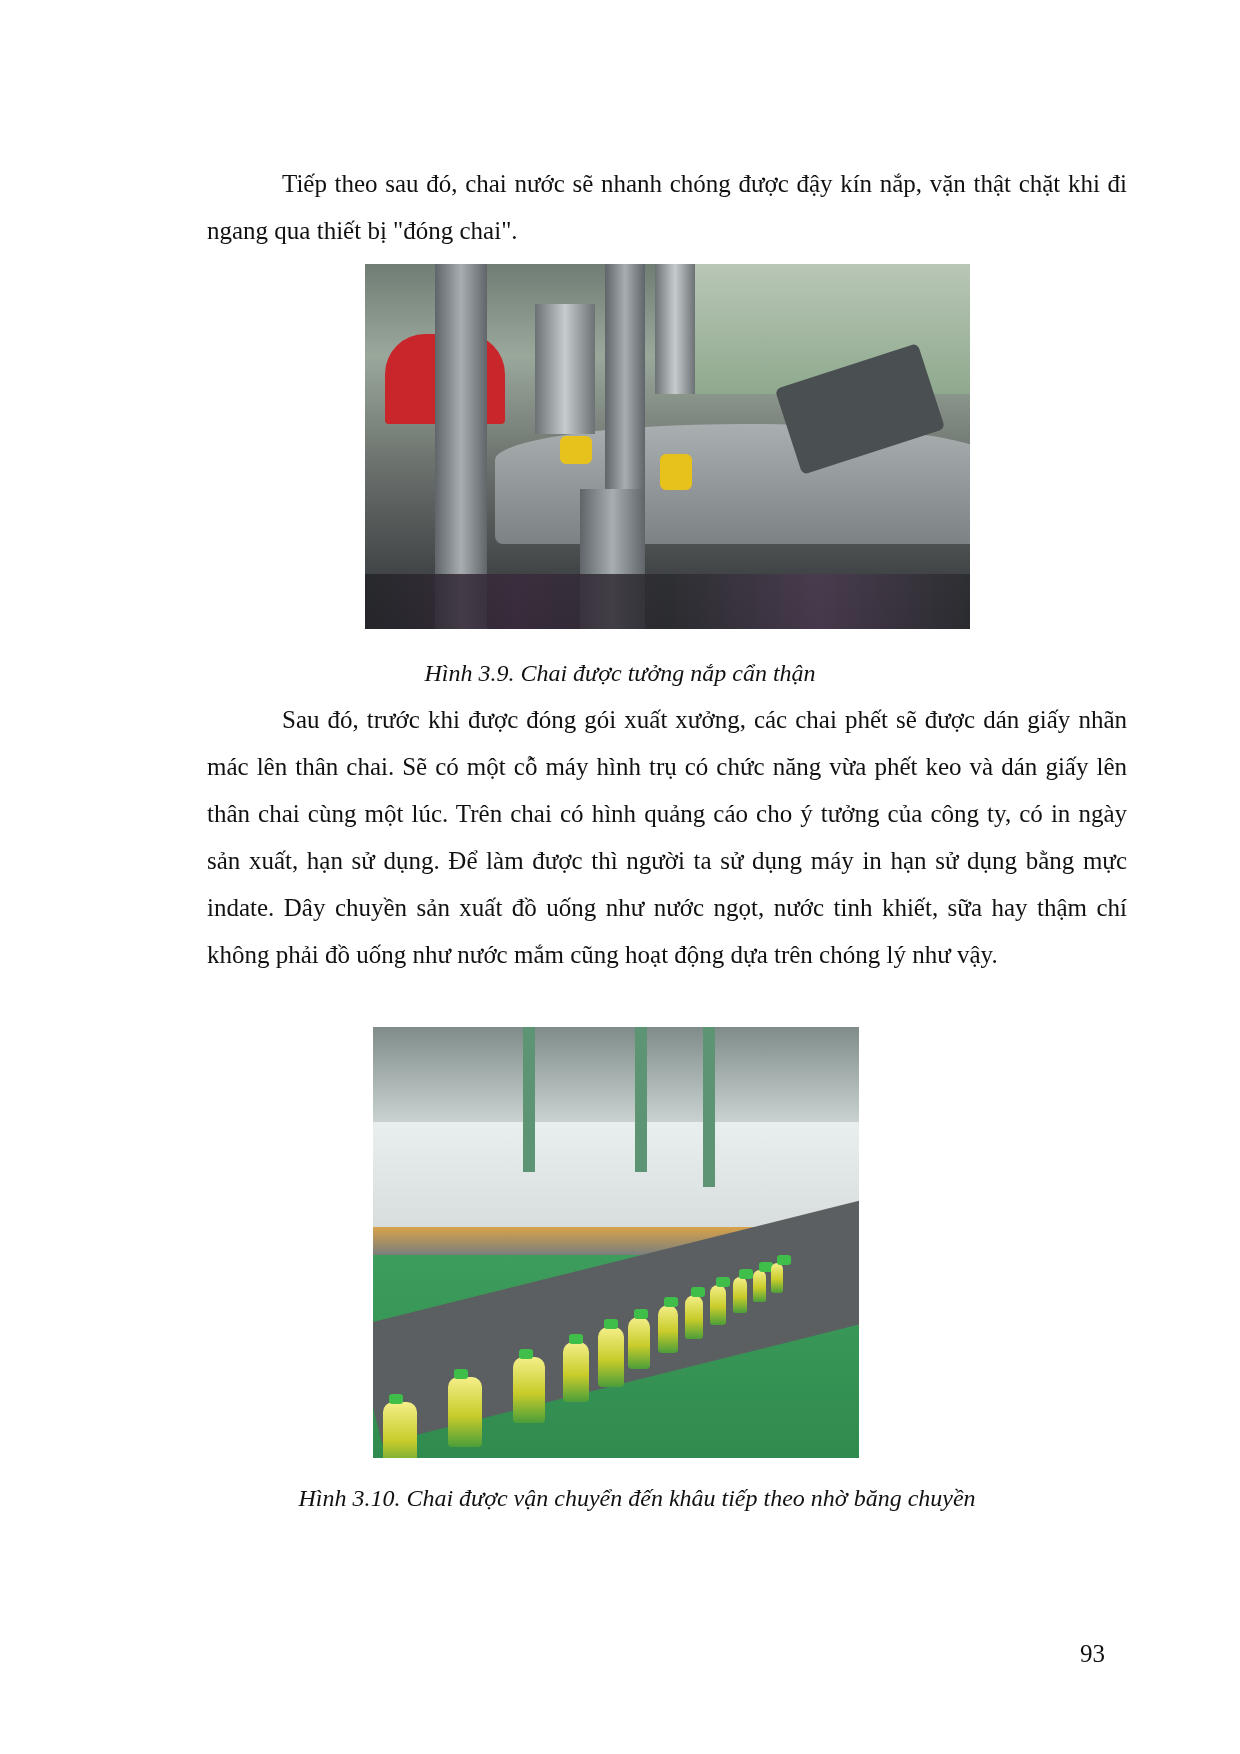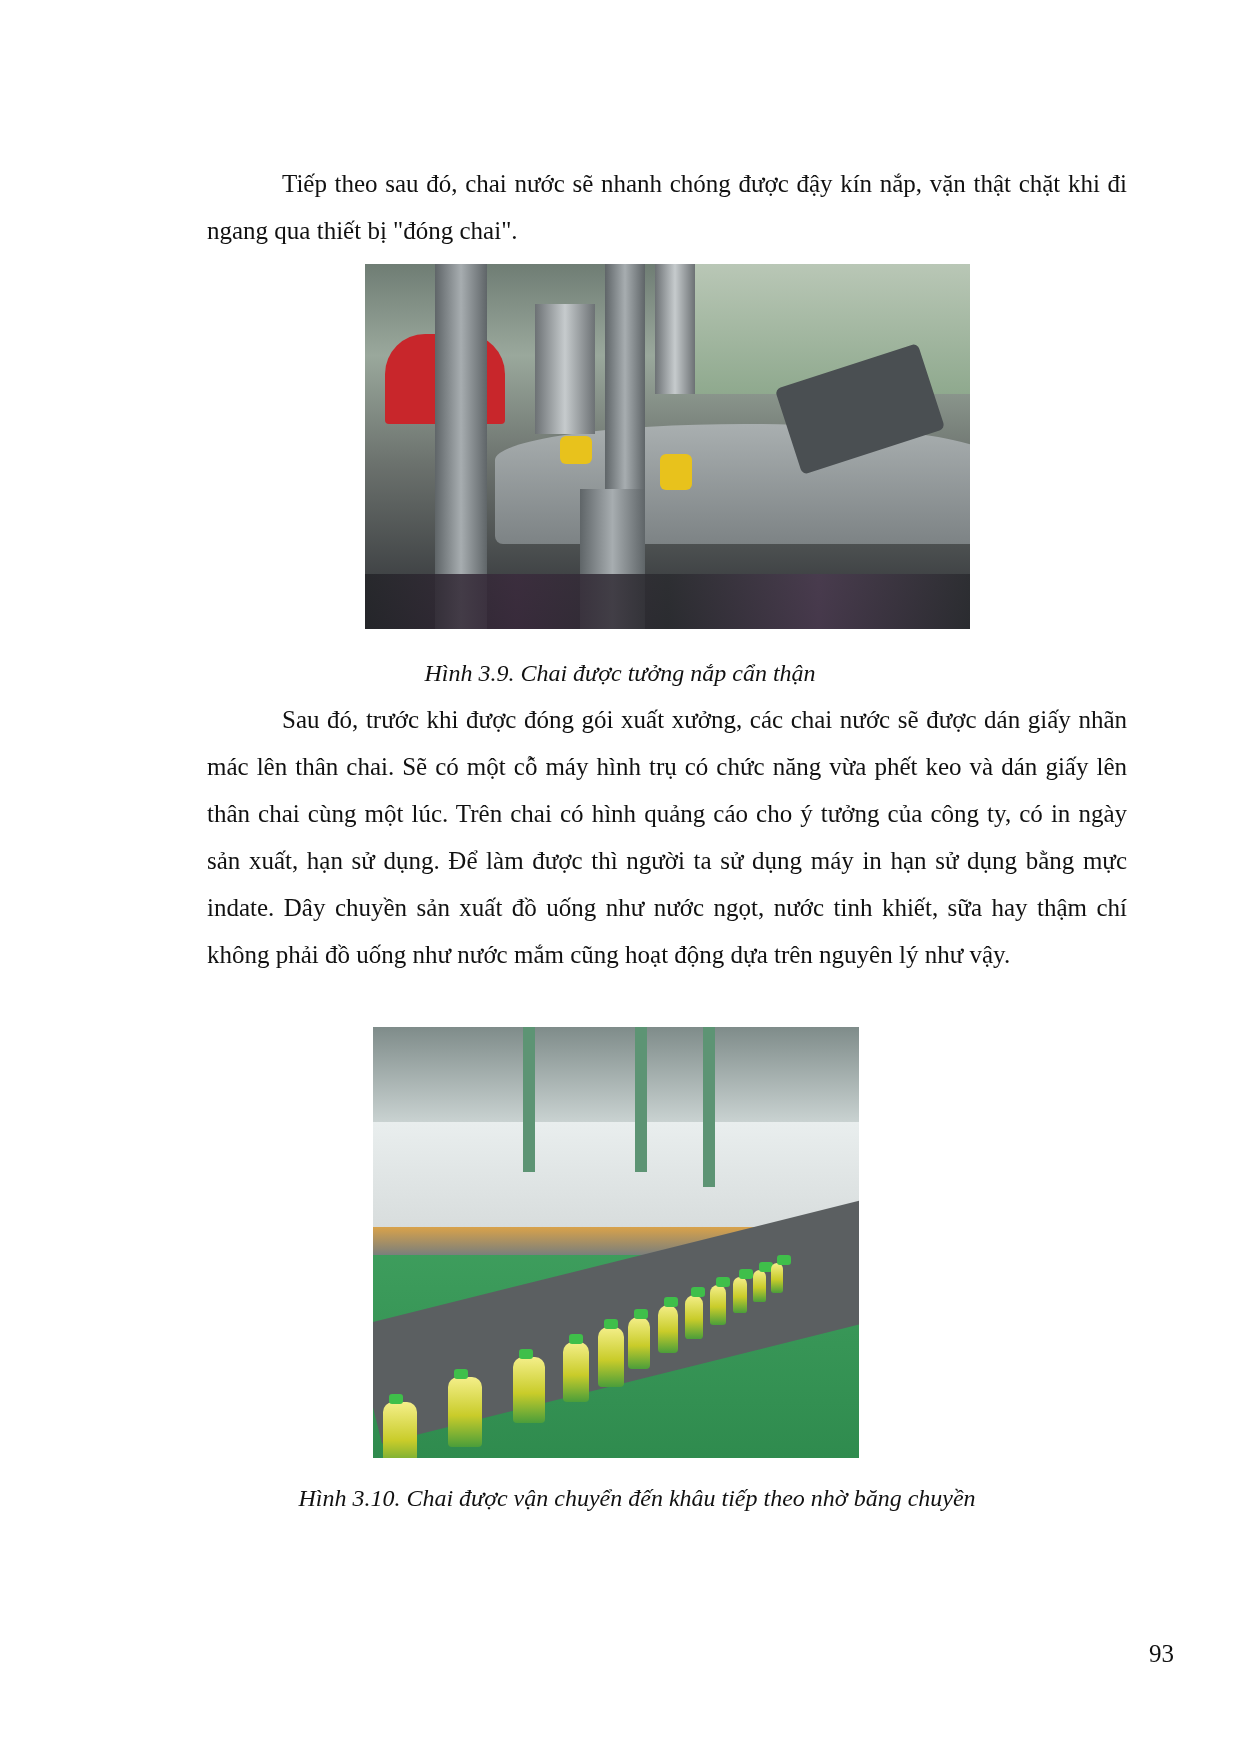--- a/index.html
+++ b/index.html
@@ -6,21 +6,21 @@
   body { width: 1240px; height: 1754px; position: relative; overflow: hidden;
          font-family: "Liberation Serif", "DejaVu Serif", serif; color: #111; }
   .page { position: absolute; left: 0; top: 0; width: 1240px; height: 1754px; }
   .para { position: absolute; left: 207px; width: 920px; font-size: 25px; line-height: 47px;
           text-align: justify; margin: 0; }
   .para .indent { display: inline-block; width: 75px; }
   .caption { position: absolute; left: 0; width: 1240px; text-align: center; font-size: 24px;
              font-style: italic; margin: 0; }
   .caption b { font-weight: normal; }
   .figure { position: absolute; overflow: hidden; }
-  .pagenum { position: absolute; left: 1149px; top: 1640px; font-size: 25px; }
+  .pagenum { position: absolute; left: 1080px; top: 1640px; font-size: 25px; }
 
   
   #fig1 { left: 365px; top: 264px; width: 605px; height: 365px;
           background: linear-gradient(180deg, #6f7d74 0%, #9aa89c 25%, #6b716d 55%, #2c2e33 100%); }
   #fig1 .bg-green { position:absolute; left: 330px; top: 0; width: 275px; height: 130px;
           background: linear-gradient(180deg,#b9c7b6,#8fa98e); }
   #fig1 .worker { position:absolute; left: 20px; top: 70px; width: 120px; height: 90px; background:#c8262b; border-radius: 40px 40px 4px 4px; }
   #fig1 .pole { position:absolute; background: linear-gradient(90deg,#5f6568,#a7adb0,#5f6568); }
   #fig1 .table { position:absolute; left: 130px; top: 160px; width: 500px; height: 120px;
           background: linear-gradient(180deg,#a9afb0,#7d8385); border-radius: 50% 50% 8px 8px / 30% 30% 8px 8px; }
@@ -67,27 +67,27 @@
     <div class="pole" style="left:240px; top:0; width:40px; height:240px;"></div>
     <div class="pole" style="left:215px; top:225px; width:65px; height:140px;"></div>
     <div class="bottles" style="top:310px; opacity:0.85;"></div>
   </div>
 
   <p class="caption" style="top:660px;">
     <b>Hình 3.9.</b><span> Chai được tưởng nắp cẩn thận</span>
   </p>
 
   <p class="para" style="top:696px;">
-    <span class="indent"></span><span>Sau đó, trước khi được đóng gói xuất xưởng, các chai nước sẽ được dán giấy</span>
+    <span class="indent"></span><span>Sau đó, trước khi được đóng gói xuất xưởng, các chai phết sẽ được dán giấy</span>
     <span>nhãn mác lên thân chai. Sẽ có một cỗ máy hình trụ có chức năng vừa phết keo và dán</span>
     <span>giấy lên thân chai cùng một lúc. Trên chai có hình quảng cáo cho ý tưởng của công</span>
     <span>ty, có in ngày sản xuất, hạn sử dụng. Để làm được thì người ta sử dụng máy in hạn</span>
     <span>sử dụng bằng mực indate. Dây chuyền sản xuất đồ uống như nước ngọt, nước tinh</span>
     <span>khiết, sữa hay thậm chí không phải đồ uống như nước mắm cũng hoạt động dựa trên</span>
-    <span>nguyên lý như vậy.</span>
+    <span>chóng lý như vậy.</span>
   </p>
 
   <div class="figure" id="fig2">
     <div class="roof"></div>
     <div class="wall"></div>
     <div class="beam" style="left:150px;"></div>
     <div class="beam" style="left:262px;"></div>
     <div class="beam" style="left:330px; height:160px;"></div>
     <div class="floor"></div>
     <div class="rail"></div>

